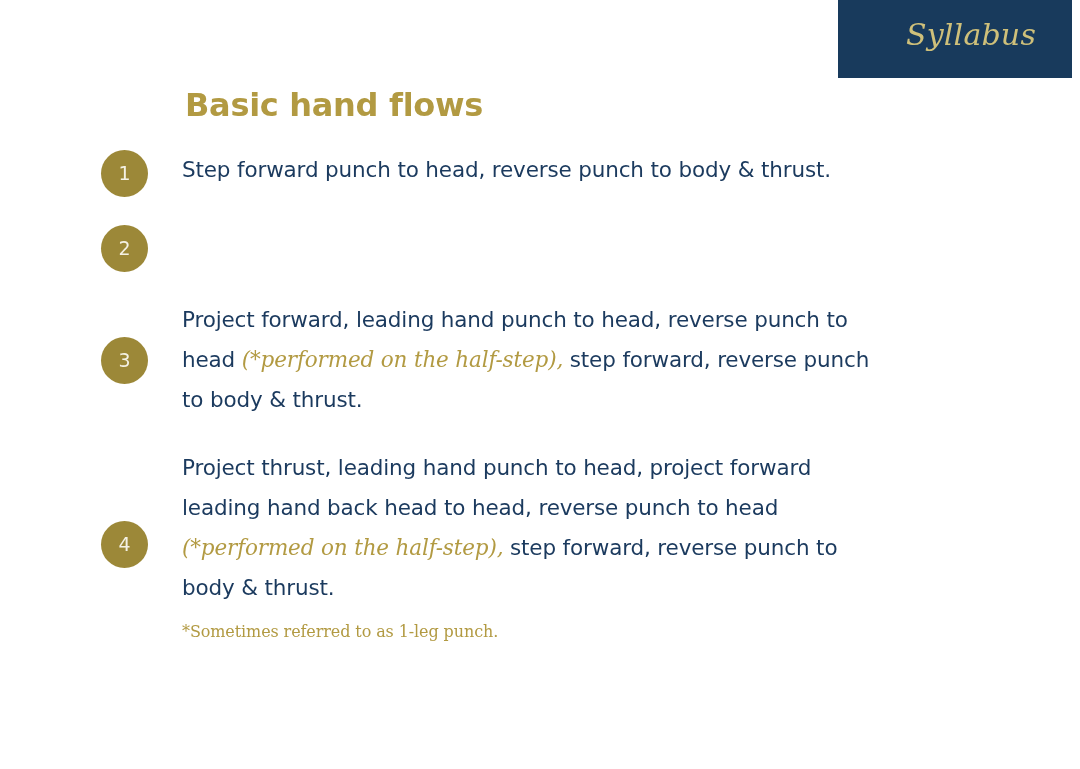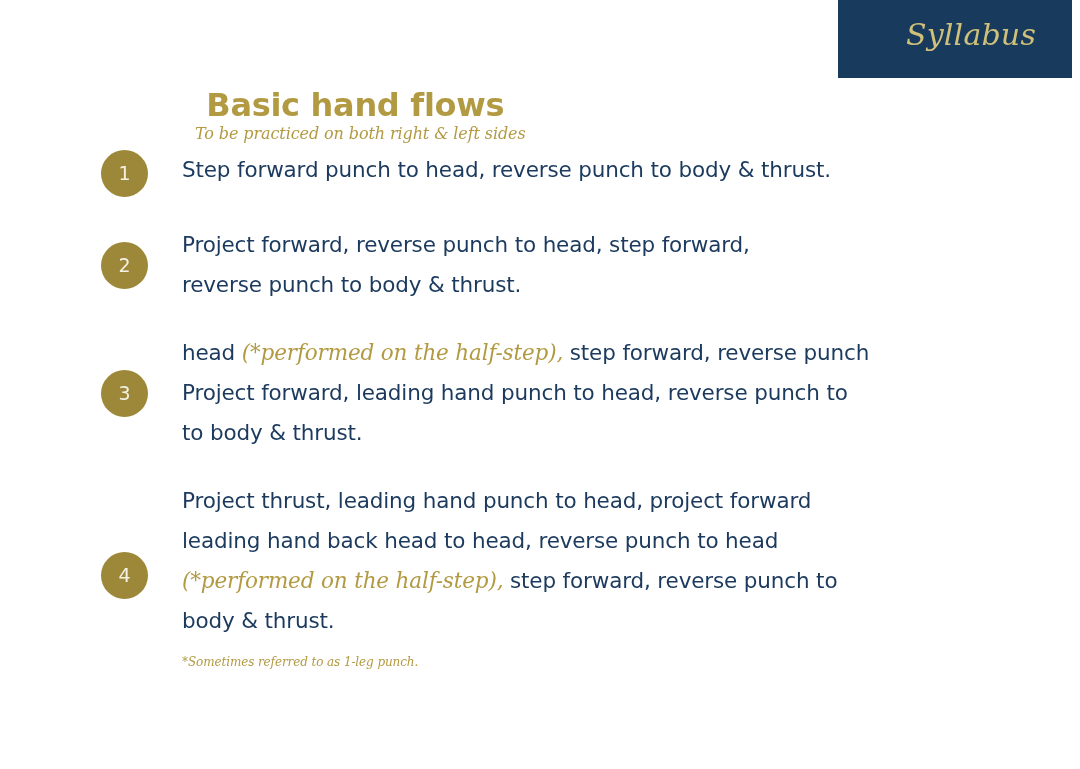--- a/index.html
+++ b/index.html
@@ -121,67 +121,61 @@
     letter-spacing: -0.15px;
     white-space: nowrap;
   }
   .em-gold {
     font-family: "DejaVu Serif", serif;
     font-style: italic;
     color: #b29a42;
   }
   .footnote {
     font-family: "DejaVu Serif", serif;
-    font-style: italic;
-    font-size: 12px;
+    font-size: 16px;
     color: #b29a42;
     letter-spacing: -0.1px;
     margin-top: 14px;
     white-space: nowrap;
   }
 </style>
 </head>
 <body>
 
 <div class="slide">
 
   <div class="banner">
     <div class="banner-label">Syllabus</div>
   </div>
 
   <div class="heading-row">
     <span class="heading-title">Basic hand flows</span>
-    <span class="heading-sub">To be practiced on both right &amp; left sides</span>
   </div>
 
   <div class="list">
       <div class="item">
         <div class="bullet-col">
           <div class="bullet">1</div>
         </div>
         <div class="body-col">
           <div class="line"><span>Step forward punch to head, reverse punch to body &amp; thrust.</span></div>
         </div>
       </div>
       <div class="item">
         <div class="bullet-col">
           <div class="bullet">2</div>
         </div>
-        <div class="body-col">
-          <div class="line"><span>Project forward, reverse punch to head, step forward,</span></div>
-          <div class="line"><span>reverse punch to body &amp; thrust.</span></div>
-        </div>
       </div>
       <div class="item">
         <div class="bullet-col">
           <div class="bullet">3</div>
         </div>
         <div class="body-col">
+          <div class="line"><span>Project forward, leading hand punch to head, reverse punch to</span></div>
           <div class="line"><span>head </span><span class="em-gold">(*performed on the half-step),</span><span> step forward, reverse punch</span></div>
-          <div class="line"><span>Project forward, leading hand punch to head, reverse punch to</span></div>
           <div class="line"><span>to body &amp; thrust.</span></div>
         </div>
       </div>
       <div class="item">
         <div class="bullet-col">
           <div class="bullet">4</div>
         </div>
         <div class="body-col">
           <div class="line"><span>Project thrust, leading hand punch to head, project forward</span></div>
           <div class="line"><span>leading hand back head to head, reverse punch to head</span></div>

